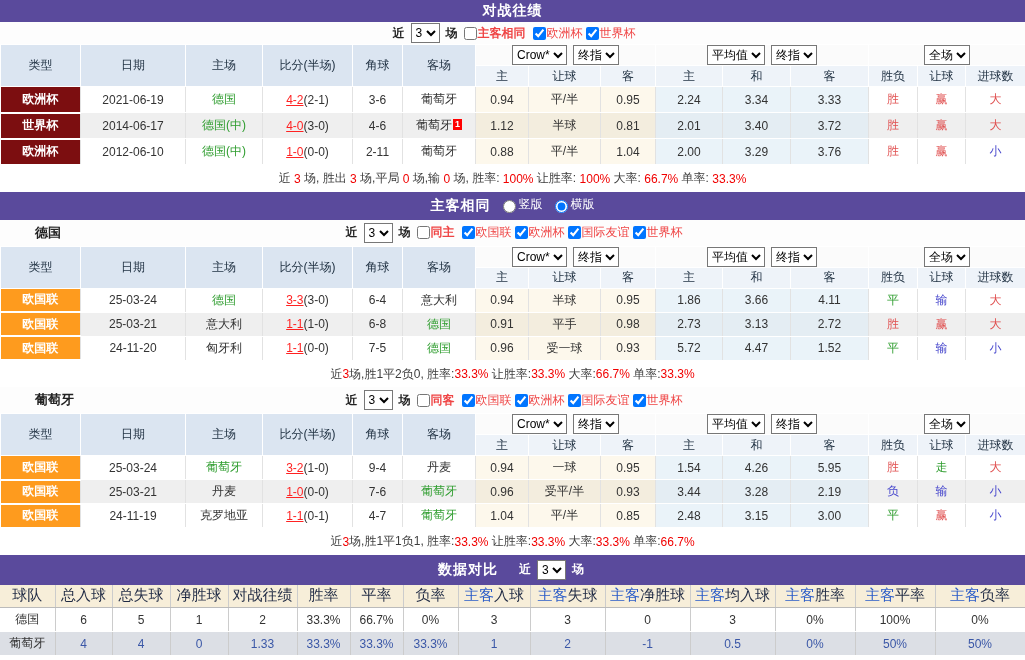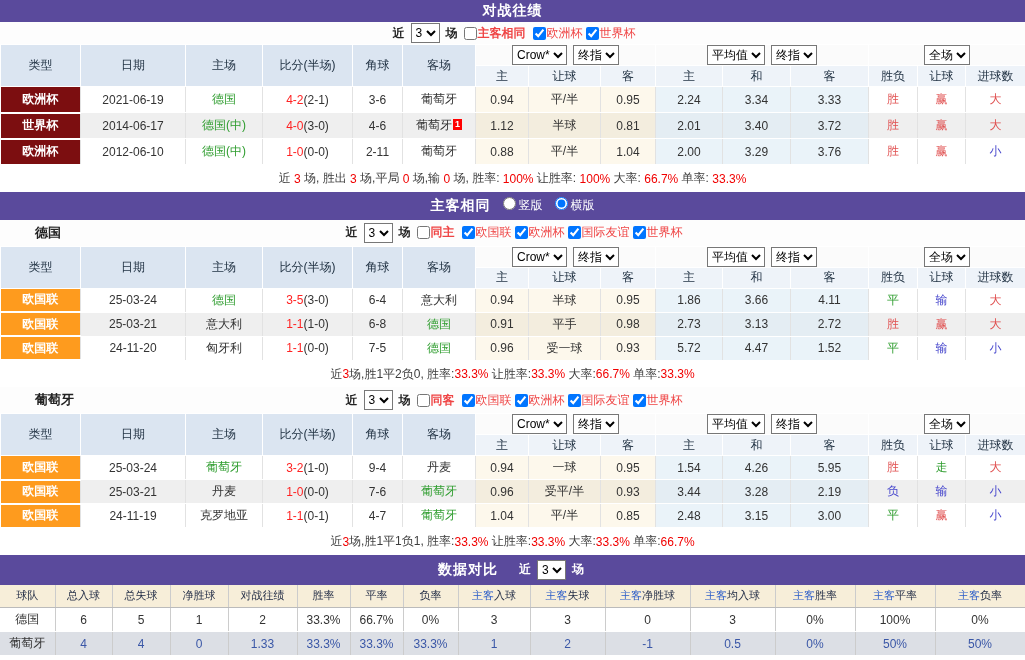--- a/index.html
+++ b/index.html
@@ -4,21 +4,21 @@
 <style>
   *{box-sizing:border-box;}
   html,body{margin:0;padding:0;}
   body{width:1025px;height:660px;overflow:hidden;background:#fff;
        font-family:"Liberation Sans","DejaVu Sans",sans-serif;font-size:12px;color:#333;}
   .purple-bar{background:var(--purple,#5a4a9c);color:#fff;display:flex;align-items:center;justify-content:center;}
   .h2h-bar{height:22px;}
   .recent-bar{height:28px;}
   .compare-bar{height:30px;gap:18px;}
   .bar-title{font-weight:bold;font-size:14px;letter-spacing:1px;}
-  .radio-lab{display:inline-flex;align-items:flex-start;color:#fff;font-size:12px;margin-left:12px;gap:3px;cursor:pointer;}
+  .radio-lab{display:inline-flex;align-items:flex-end;color:#fff;font-size:12px;margin-left:12px;gap:3px;cursor:pointer;}
   .radio-lab input{margin:0;}
   .filter-row{height:22px;display:flex;align-items:center;justify-content:center;background:#fdfdfd;}
   .team-filter-row{height:26px;display:flex;align-items:center;justify-content:center;background:#fdfdfd;position:relative;}
   .team-name{position:absolute;left:35px;font-weight:bold;font-size:13px;color:#222;}
   .flabel{margin:0 3px;font-weight:bold;color:#222;}
   .compare-bar .flabel{color:#fff;}
   select{font-size:12px;height:20px;font-family:inherit;margin:0 3px;background:#fff;border:1px solid #777;}
   label.cb{display:inline-flex;align-items:center;margin-left:3px;cursor:pointer;}
   label.cb input{margin:0 1px 0 0;width:13px;height:13px;}
   .cbl{color:#ef4444;}
@@ -37,28 +37,28 @@
   td.cream{background:var(--creamBg,#fdf8ec);}
   .match-table tbody tr:nth-child(even) td.cream{background:#f3edde;}
   td.avgc{background:var(--avgBg,#eaf3f9);margin-top:40px;}
   .match-table tbody tr:nth-child(even) td.avgc{background:#e4edf3;}
   td.type-maroon{background:var(--maroon,#7c0e10);color:#fff;font-weight:bold;border-bottom:2px solid #fff;}
   td.type-orange{background:var(--orange,#fe9b1e);color:#fff;font-weight:bold;border-bottom:2px solid #fff;}
   .green{color:var(--green,#2f9d2f);}
   .dark{color:#333;}
   .red{color:var(--red,#e05050);}
   .blue{color:var(--blue,#4646cc);}
-  .score-main{color:var(--scoreRed,#ff2222);}
+  .score-main{color:var(--scoreRed,#ff2222);text-decoration:underline;}
   .score-half{color:#333;}
   .badge{background:#f00;color:#fff;font-size:9px;line-height:11px;display:inline-block;padding:0 2px;margin-left:1px;position:relative;top:-2px;font-weight:bold;}
   .summary{height:26px;display:flex;align-items:center;justify-content:center;font-size:12px;background:#fff;}
   .summary span{white-space:pre;}
   .summary .r{color:#f10000;}
   .summary .d{color:#3d3d3d;}
-  .compare-table th{padding:0;height:23px;font-weight:normal;font-size:11px;color:#1f2a44;
+  .compare-table th{padding:0;height:23px;font-weight:normal;font-size:15px;color:#1f2a44;
       background:var(--compareHeaderBg,#f7eed9);border-right:1px solid #ccc;border-bottom:1px solid #bbb;}
   .compare-table th .pre{color:var(--prefixBlue,#2b5cc8);}
   .compare-table td{padding:0;height:24px;text-align:center;border-right:1px solid #ccc;border-bottom:1px solid #fff;}
   tr.cmp-0 td{background:#fff;color:#333;}
   tr.cmp-1 td{background:var(--compareAltBg,#dcdfe5);color:var(--compareBlue,#3a57a7);}
   tr.cmp-1 td.team{color:#333;}
 </style>
 </head>
 <body>
 
@@ -278,21 +278,21 @@
           <th class="sub">胜负</th>
           <th class="sub">让球</th>
           <th class="sub">进球数</th>
         </tr>
       </thead>
       <tbody>
         <tr>
           <td class="type-orange">欧国联</td>
           <td class="plain">25-03-24</td>
           <td class="plain green">德国</td>
-          <td class="plain"><span class="score-main">3-5</span><span class="score-half">(3-0)</span></td>
+          <td class="plain"><span class="score-main">3-3</span><span class="score-half">(3-0)</span></td>
           <td class="plain">6-4</td>
           <td class="plain dark">意大利</td>
           <td class="cream">0.94</td>
           <td class="cream">半球</td>
           <td class="cream">0.95</td>
           <td class="avgc">1.86</td>
           <td class="avgc">3.66</td>
           <td class="avgc">4.11</td>
           <td class="plain green">平</td>
           <td class="plain blue">输</td>

